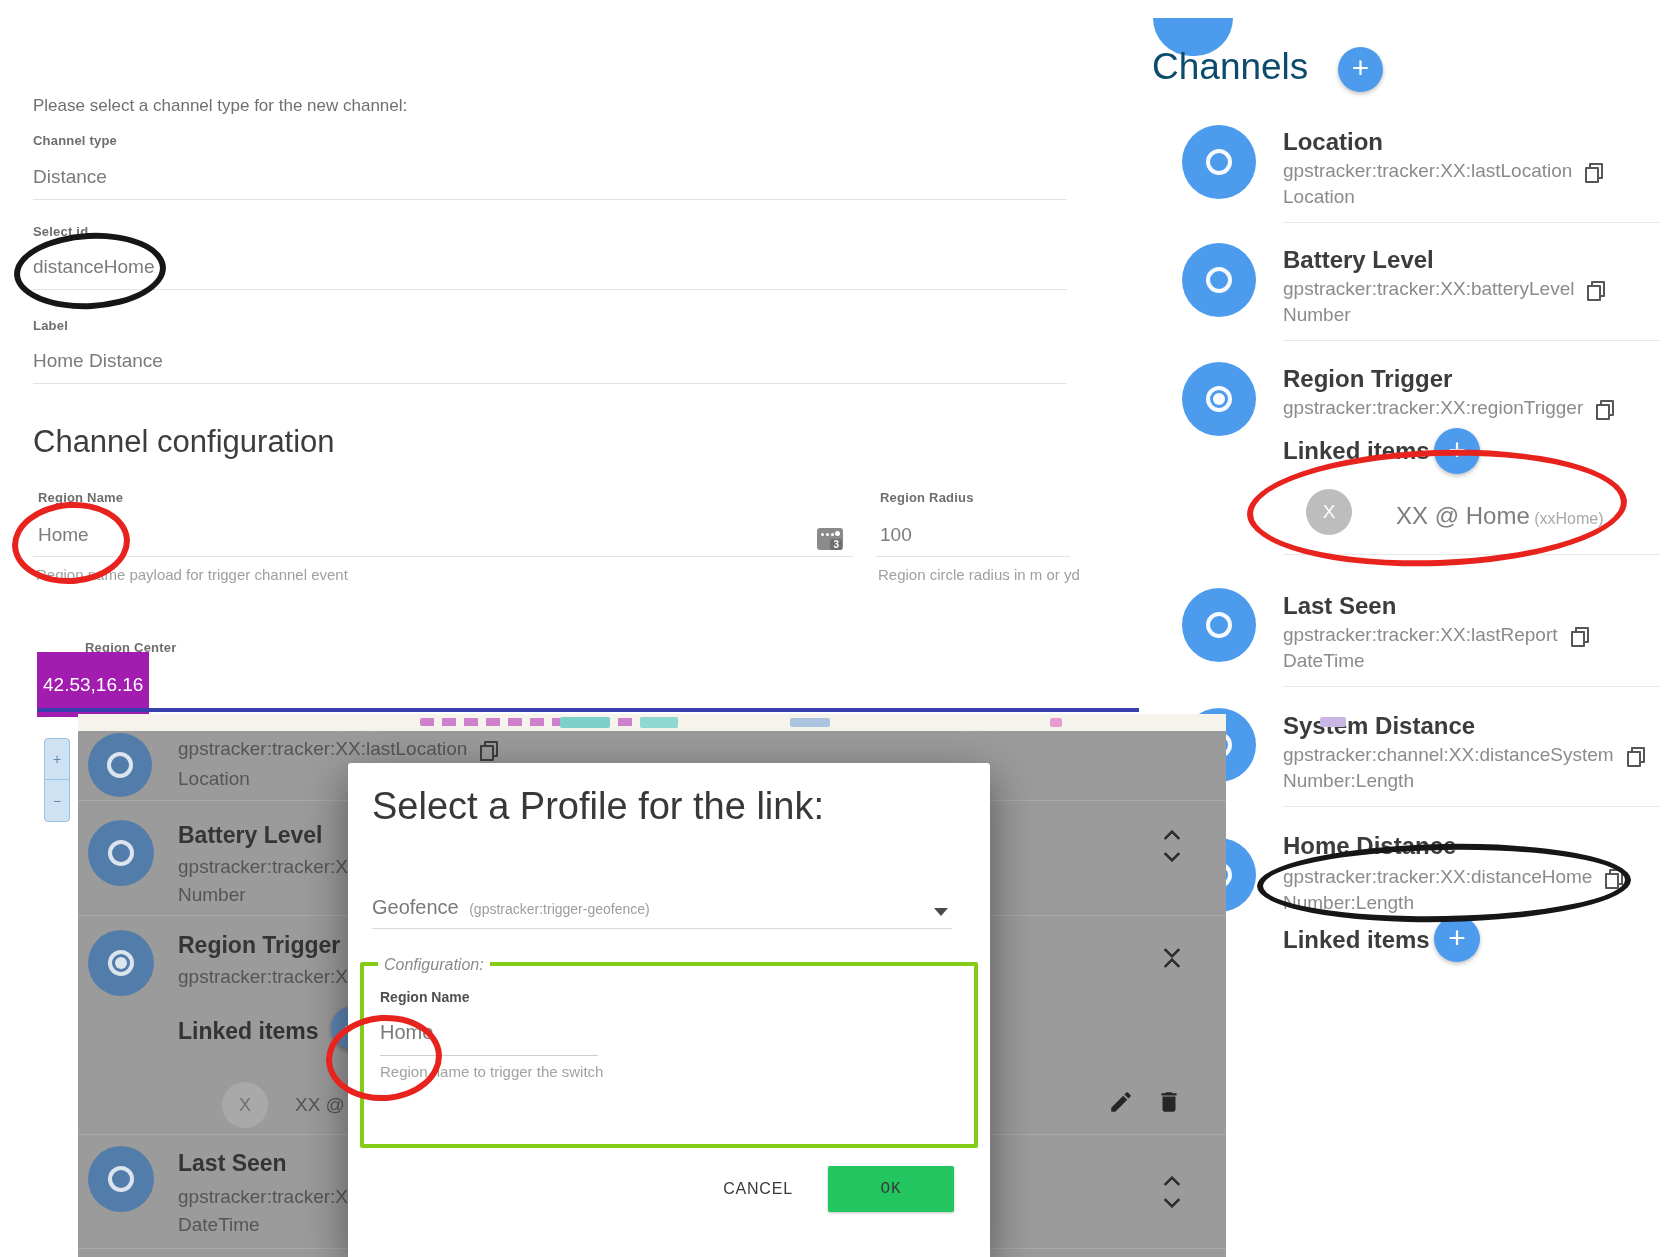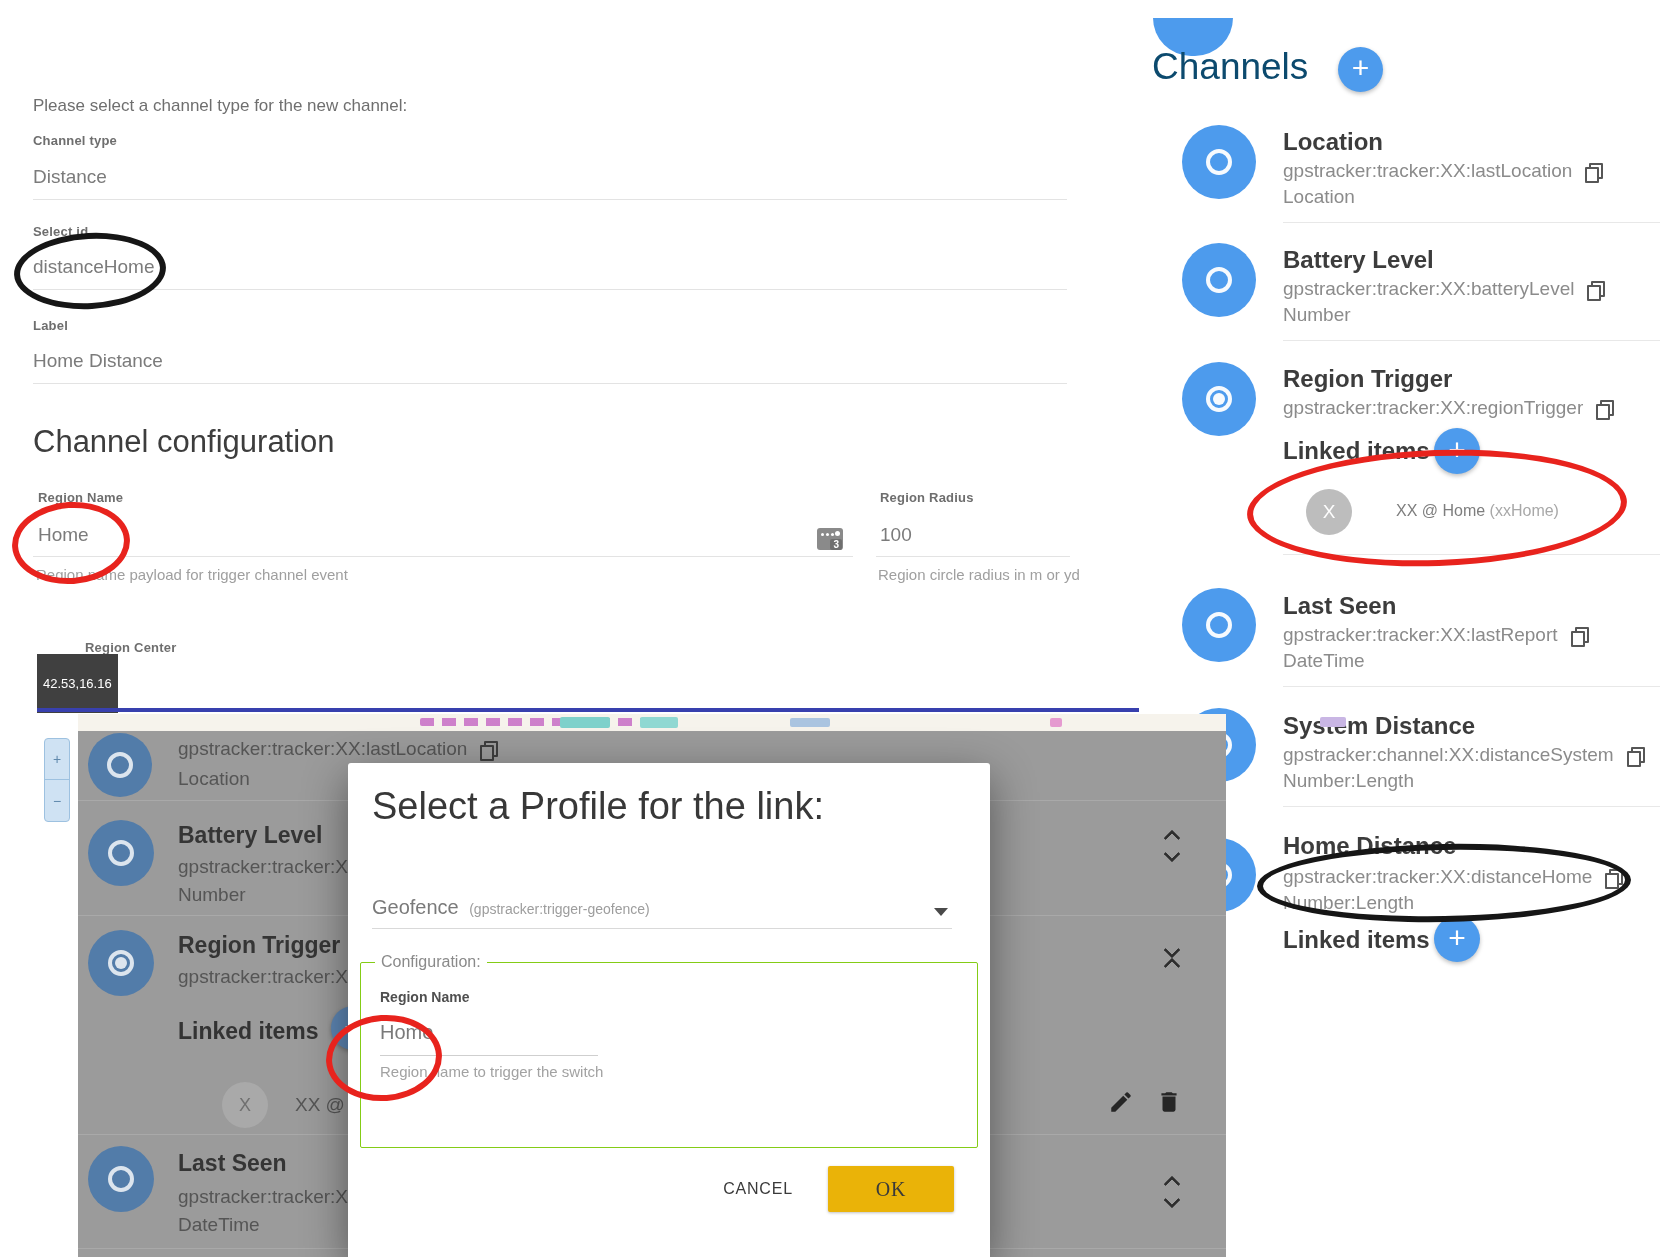--- a/index.html
+++ b/index.html
@@ -30,21 +30,21 @@
   .ring.double::after { content:""; position:absolute; left:50%; top:50%; width:12px; height:12px; margin:-6px 0 0 -6px; background:rgba(255,255,255,.95); border-radius:50%; }
   .fab { border-radius:50%; background:#4d9bed; color:#fff; display:flex; align-items:center; justify-content:center; box-shadow:0 2px 4px rgba(0,0,0,.25); cursor:pointer; }
   .fab::before { content:"+"; font-size:30px; font-weight:300; line-height:1; margin-top:-3px; }
   .copyic { position:relative; width:15px; height:17px; display:inline-block; margin-left:13px; flex:0 0 auto; }
   .copyic::before { content:""; position:absolute; left:4px; top:0; width:10px; height:12px; border:2px solid #565656; border-radius:1px; }
   .copyic::after { content:""; position:absolute; left:0; top:4px; width:10px; height:12px; border:2px solid #565656; background:#fff; border-radius:1px; }
   .halfcircle { border-radius:0 0 42px 42px; background:#4d9bed; }
   .panel-heading { font-size:37px; font-weight:400; color:#0c4a6e; }
   .linked-lbl { font-size:24px; font-weight:700; color:#3c3c3c; }
   .xavatar { border-radius:50%; background:#bdbdbd; color:#fdfdfd; display:flex; align-items:center; justify-content:center; font-size:19px; }
-  .linked-text { font-size:16px; color:#7e7e7e; }
+  .linked-text { font-size:24px; color:#7e7e7e; }
   .linked-suffix { font-size:16px; color:#a8a8a8; }
 
   
   #overlay { left:78px; top:731px; width:1148px; height:526px; background:#9b9b9b; z-index:5; }
   #overlay .divider { background:#a9a9a9; }
   .ov-avatar { border-radius:50%; background:#527ca9; display:flex; align-items:center; justify-content:center; }
   .ov-avatar .ring { border-color:rgba(255,255,255,.8); }
   .ov-avatar .ring.double::after { background:rgba(255,255,255,.8); }
   .ov-title { font-size:23px; font-weight:700; color:#353535; }
   .ov-sub { font-size:19px; color:#555; display:flex; align-items:center; white-space:nowrap; }
@@ -57,35 +57,35 @@
   .chv.up { transform:rotate(-135deg); }
   .chv.down { transform:rotate(45deg); }
   .icn-svg { cursor:pointer; }
 
   
   #modal { left:348px; top:763px; width:642px; height:494px; background:#fff; z-index:10; border-radius:3px 3px 0 0; box-shadow:0 14px 45px rgba(0,0,0,.45); }
   .modal-title { font-size:38px; font-weight:300; color:#383838; }
   .profile-name { font-size:20px; color:#7a7a7a; }
   .profile-hint { font-size:14px; color:#9d9d9d; margin-left:6px; }
   .caret { width:0; height:0; border-left:7px solid transparent; border-right:7px solid transparent; border-top:8px solid #4a4a4a; cursor:pointer; }
-  .fieldset { border:1px solid #84cc16; border-radius:2px; }
+  .fieldset { border:4px solid #84cc16; border-radius:2px;font-style:italic; }
   .legend { position:absolute; top:-10px; left:14px; background:#fff; padding:0 6px; font-size:16px; color:#8a8a8a; }
   .m-lbl { font-size:14px; font-weight:700; color:#4f4f4f; }
   .m-val { font-size:20px; color:#7a7a7a; }
   .m-helper { font-size:15px; color:#a2a2a2; }
   .btn-flat { display:flex; align-items:center; justify-content:center; font-size:16px; letter-spacing:.8px; color:#3a3a3a; cursor:pointer; background:transparent; border:none; font-family:inherit; }
-  .btn-raised { display:flex; align-items:center; justify-content:center; font-size:20px; letter-spacing:.8px; color:#3a3a3a; cursor:pointer; background:#eab308; border:none; border-radius:2px; box-shadow:0 1px 3px rgba(0,0,0,.25); font-family:Liberation Serif, serif; }
+  .btn-raised { display:flex; align-items:center; justify-content:center; font-size:16px; letter-spacing:.8px; color:#3a3a3a; cursor:pointer; background:#22c55e; border:none; border-radius:2px; box-shadow:0 1px 3px rgba(0,0,0,.25); font-family:Liberation Mono, monospace; }
 
   
   #strip { left:78px; top:714px; width:1148px; height:17px; background:#f6f3ec; z-index:4; }
   .frag { position:absolute; border-radius:2px; }
   #mapctl { left:44px; top:738px; width:26px; height:84px; z-index:6; background:#cfe2f3; border:1px solid #9dc1e0; border-radius:4px; font-size:14px; color:#5f88ac; }
   #mapctl div { height:41px; display:flex; align-items:center; justify-content:center; }
   #mapctl div:first-child { border-bottom:1px solid #9dc1e0; }
-  .selection { background:#404040; color:#fff; font-size:13px; padding:22px 6px; }
+  .selection { background:#a21caf; color:#fff; font-size:19px; padding:22px 6px; }
   .focusline { background:#3840ae; }
   .kbicon { width:26px; height:22px; background:#8a8a8a; border-radius:3px; position:absolute; cursor:pointer; }
   .kbicon::before { content:""; position:absolute; left:4px; top:5px; width:3px; height:3px; border-radius:50%; background:#fff; box-shadow:5px 0 0 #fff, 10px 0 0 #fff, 15px -1px 0 1px #fff; }
   .kbicon::after { content:"3"; position:absolute; right:1px; bottom:0px; font-size:10px; font-weight:700; color:#fff; background:#6f6f6f; padding:0 3px; border-radius:2px; }
 </style>
 </head>
 <body>
 
 <div id="screen">
 

